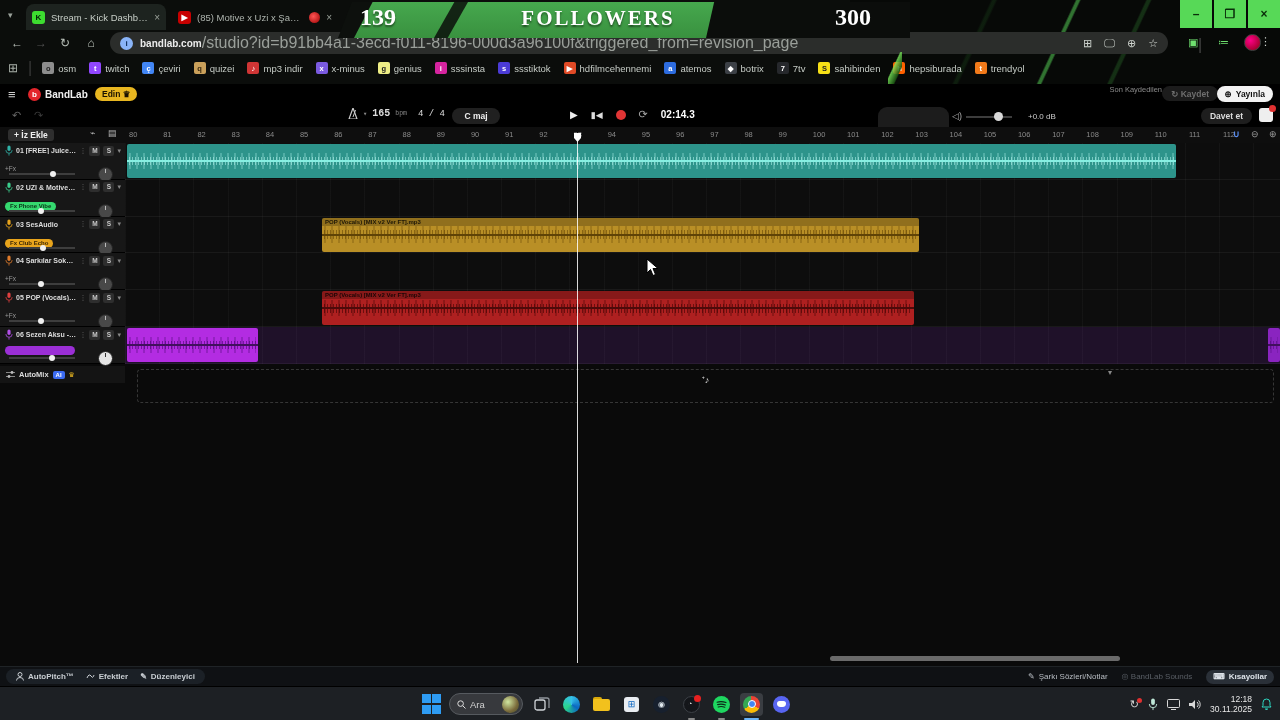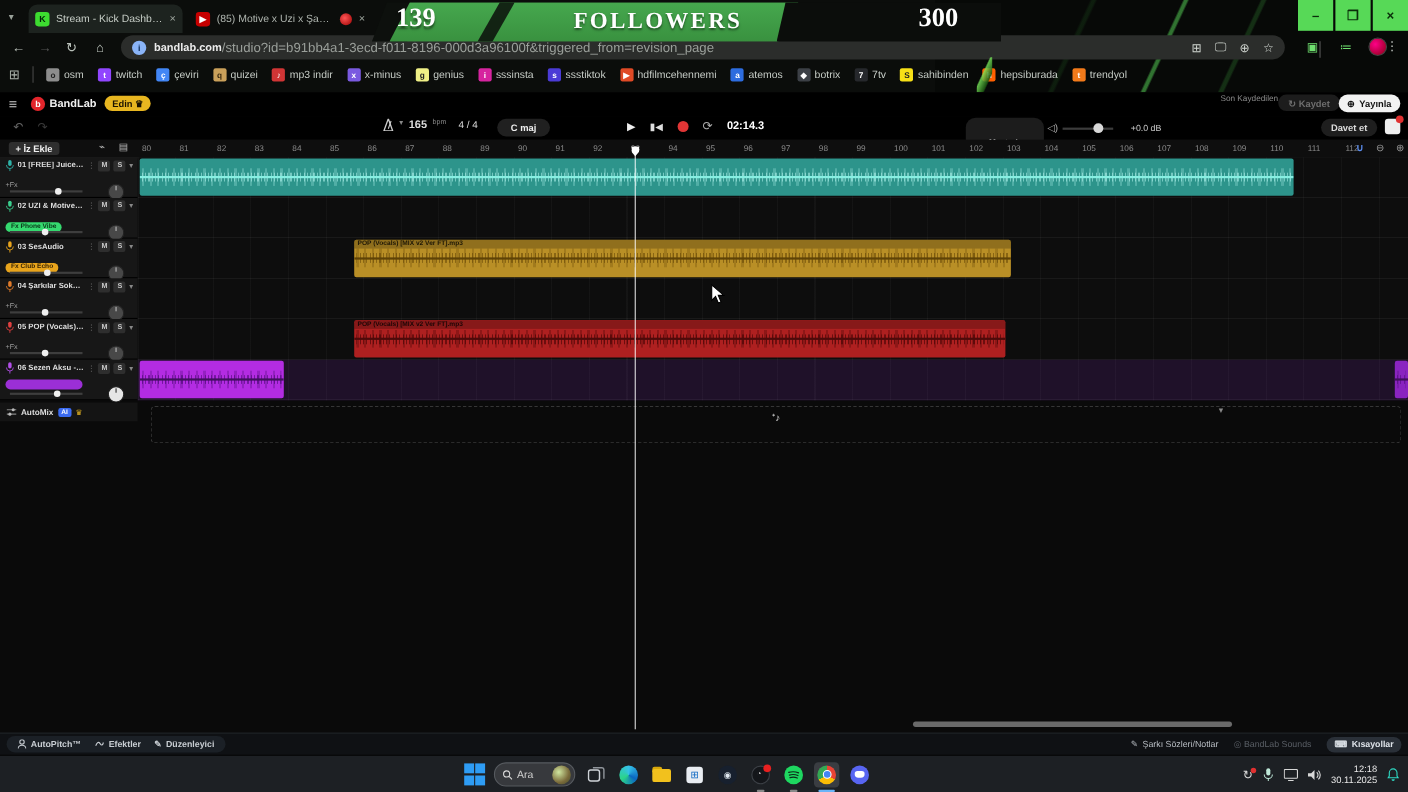--- a/index.html
+++ b/index.html
@@ -27,21 +27,21 @@
       justify-content:center;font-size:12px;margin-left:2px;font-weight:bold;}
   
   #urlrow{position:absolute;left:0;top:30px;width:1280px;height:26px;}
   .navbtn{color:#b9c0b9;font-size:12px;width:22px;text-align:center;}
   .navbtn.dim{color:#555;}
   #urlpill{position:absolute;left:110px;top:2px;width:1058px;height:22px;background:#2b2d2b;border-radius:11px;
       display:flex;align-items:center;padding:0 10px;box-sizing:border-box;}
   #siteinfo{width:13px;height:13px;border-radius:50%;background:#8ab4f8;color:#0b2a55;font-size:8px;font-weight:bold;
       display:flex;align-items:center;justify-content:center;margin-right:7px;flex:0 0 auto;}
   #urldomain{color:#ececec;font-size:10px;font-weight:bold;}
-  #urlpath{color:#9a9f9a;font-size:12px;white-space:nowrap;overflow:hidden;text-overflow:ellipsis;flex:1;}
+  #urlpath{color:#9a9f9a;font-size:16px;white-space:nowrap;overflow:hidden;text-overflow:ellipsis;flex:1;}
   .upicon{color:#cfd4cf;font-size:11px;margin-left:12px;flex:0 0 auto;}
   .exticon{color:#6fe06f;font-size:11px;margin-left:10px;}
   #avatar{width:15px;height:15px;border-radius:50%;background:radial-gradient(circle at 35% 35%,#f08,#801);
       margin-left:10px;border:1px solid #444;}
   
   #bmrow{position:absolute;left:0;top:56px;width:1280px;height:24px;display:flex;align-items:center;}
   #bmapps{color:#aab2aa;font-size:12px;margin:0 10px 0 8px;}
   .bm{display:flex;align-items:center;margin-right:13px;}
   .bm .ic{width:12px;height:12px;border-radius:2px;font-size:7.5px;font-weight:bold;display:flex;
       align-items:center;justify-content:center;margin-right:4px;}
@@ -76,21 +76,21 @@
   #songtitle{position:absolute;left:440px;top:5px;width:400px;text-align:center;color:#e9e9e9;font-size:9.5px;font-weight:bold;}
   #lastsaved{position:absolute;right:118px;top:1px;text-align:right;line-height:9px;}
   #lastsaved .l1{color:#8a8a8a;font-size:7.5px;}
   #lastsaved .l2{color:#ddd;font-size:7.5px;font-weight:bold;margin-top:20px;}
   #savebtn{position:absolute;right:62px;top:2px;height:15px;background:#1c1c1c;border-radius:8px;color:#6e6e6e;
       font-size:8.5px;font-weight:bold;display:flex;align-items:center;padding:0 9px;}
   #pubbtn{position:absolute;right:7px;top:2px;height:16px;background:#f2f2f2;border-radius:9px;color:#111;
       font-size:8.5px;font-weight:bold;display:flex;align-items:center;padding:0 8px;gap:4px;}
   #sh2{position:absolute;left:0;top:22px;width:1280px;height:21px;background:#000;}
   .undoredo{font-size:11px;position:absolute;top:3px;}
-  #tempo{position:absolute;left:348px;top:2px;display:flex;gap:5px;color:#ddd;}
+  #tempo{position:absolute;left:348px;top:2px;display:flex;align-items:center;gap:5px;color:#ddd;font-family:Liberation Mono, monospace;}
   #keypill{position:absolute;left:452px;top:2px;width:48px;height:16px;background:#202020;border-radius:9px;
       color:#eee;font-size:8.5px;font-weight:bold;text-align:center;line-height:16px;}
   #transport{position:absolute;left:570px;top:2px;display:flex;align-items:center;gap:13px;}
   #recdot{width:10px;height:10px;border-radius:50%;background:#e03535;}
   #timedisp{color:#fff;font-size:10px;font-weight:bold;}
   #masterpill{position:absolute;left:878px;top:1px;height:18px;background:#1c1c1c;border-radius:9px;
       display:flex;align-items:flex-end;padding:16px 7px;gap:5px;}
   #masterpill .m1{color:#ddd;font-size:7.5px;font-weight:bold;line-height:8px;}
   #masterpill .m2{color:#777;font-size:6.5px;line-height:7px;}
   #volslider{position:absolute;left:966px;top:10px;width:46px;height:2px;background:#3c3c3c;}

